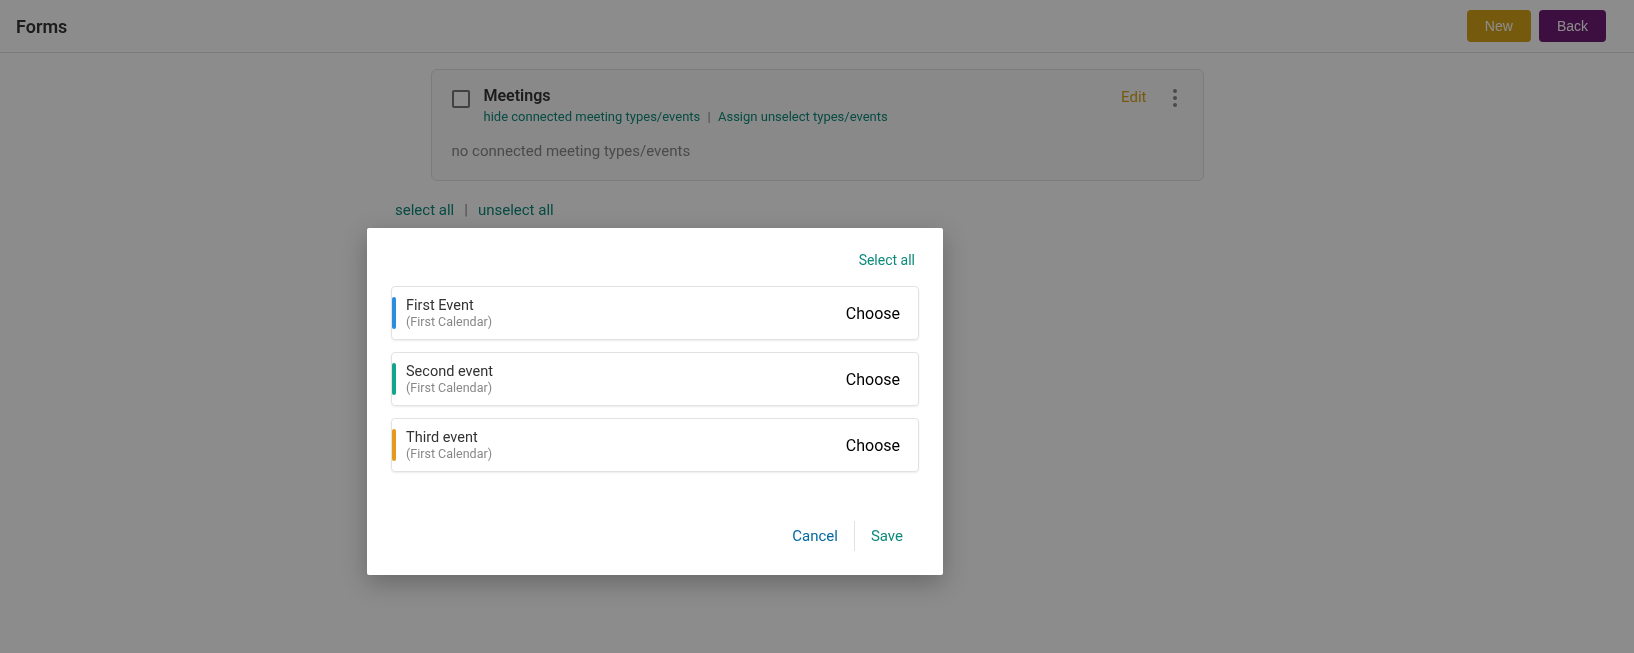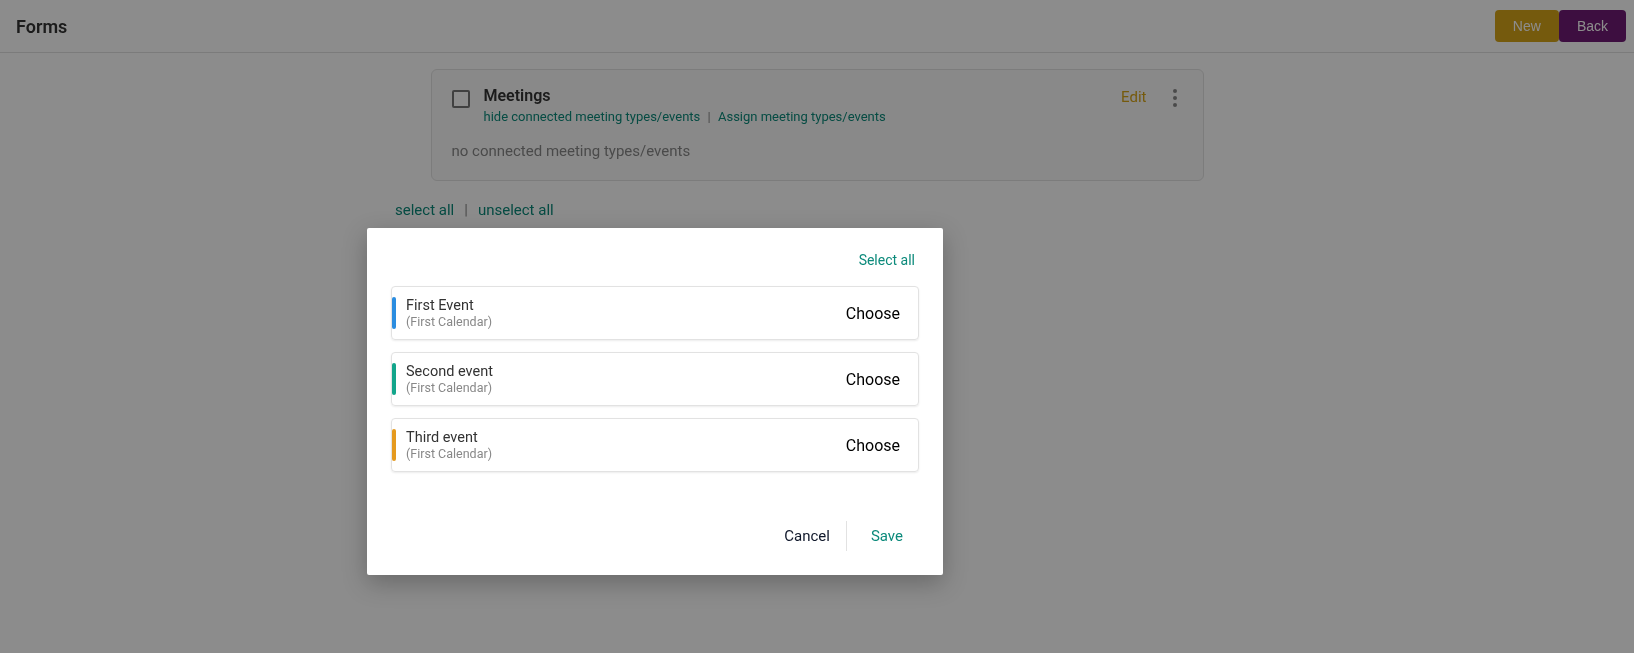--- a/index.html
+++ b/index.html
@@ -11,30 +11,31 @@
     color: #333;
     overflow: hidden;
     position: relative;
   }
 
   
   .header {
     display: flex;
     justify-content: space-between;
     align-items: center;
-    padding: 10px 8px 10px 16px;
+    padding: 10px 28px 10px 16px;
     border-bottom: 1px solid #e0e0e0;
   }
   .header-title {
     font-size: 18px;
     font-weight: 600;
     color: #333;
   }
   .header-actions {
     display: flex;
+    gap: 8px;
   }
   .btn {
     border: none;
     border-radius: 4px;
     padding: 8px 18px;
     font-size: 14px;
     color: #fff;
     cursor: pointer;
   }
   .btn-new { background: #d6a419; }
@@ -182,26 +183,26 @@
   .event-cal { font-size: 12.5px; color: #888; }
   .event-choose { font-size: 16px; color: #000000; margin-left: 48px; }
 
   .modal-footer {
     margin-top: auto;
     display: flex;
     justify-content: flex-end;
     align-items: center;
   }
   .modal-cancel {
-    color: #0f172a;
+    color: #0369a1;
     font-size: 15px;
     padding: 6px 16px;
     cursor: pointer;
     border-right: 1px solid #e2e2e2;
-    margin-right: 8px;
+    margin-right: 0;
   }
   .modal-save {
     color: #0c8a7b;
     font-size: 15px;
     padding: 6px 16px;
     cursor: pointer;
   }
 </style>
 </head>
 <body>
@@ -216,21 +217,21 @@
 
 <div class="main">
   <div class="card">
     <div class="card-top">
       <div class="checkbox"></div>
       <div>
         <div class="card-title">Meetings</div>
         <div class="card-links">
           <span class="link-teal">hide connected meeting types/events</span>
           <span class="sep">|</span>
-          <span class="link-teal">Assign meeting types/events</span>
+          <span class="link-teal">Assign unselect types/events</span>
         </div>
       </div>
     </div>
     <div class="card-edit">Edit</div>
     <div class="card-more">
       <span></span>
         <span></span>
         <span></span>
     </div>
     <div class="card-empty">no connected meeting types/events</div>

